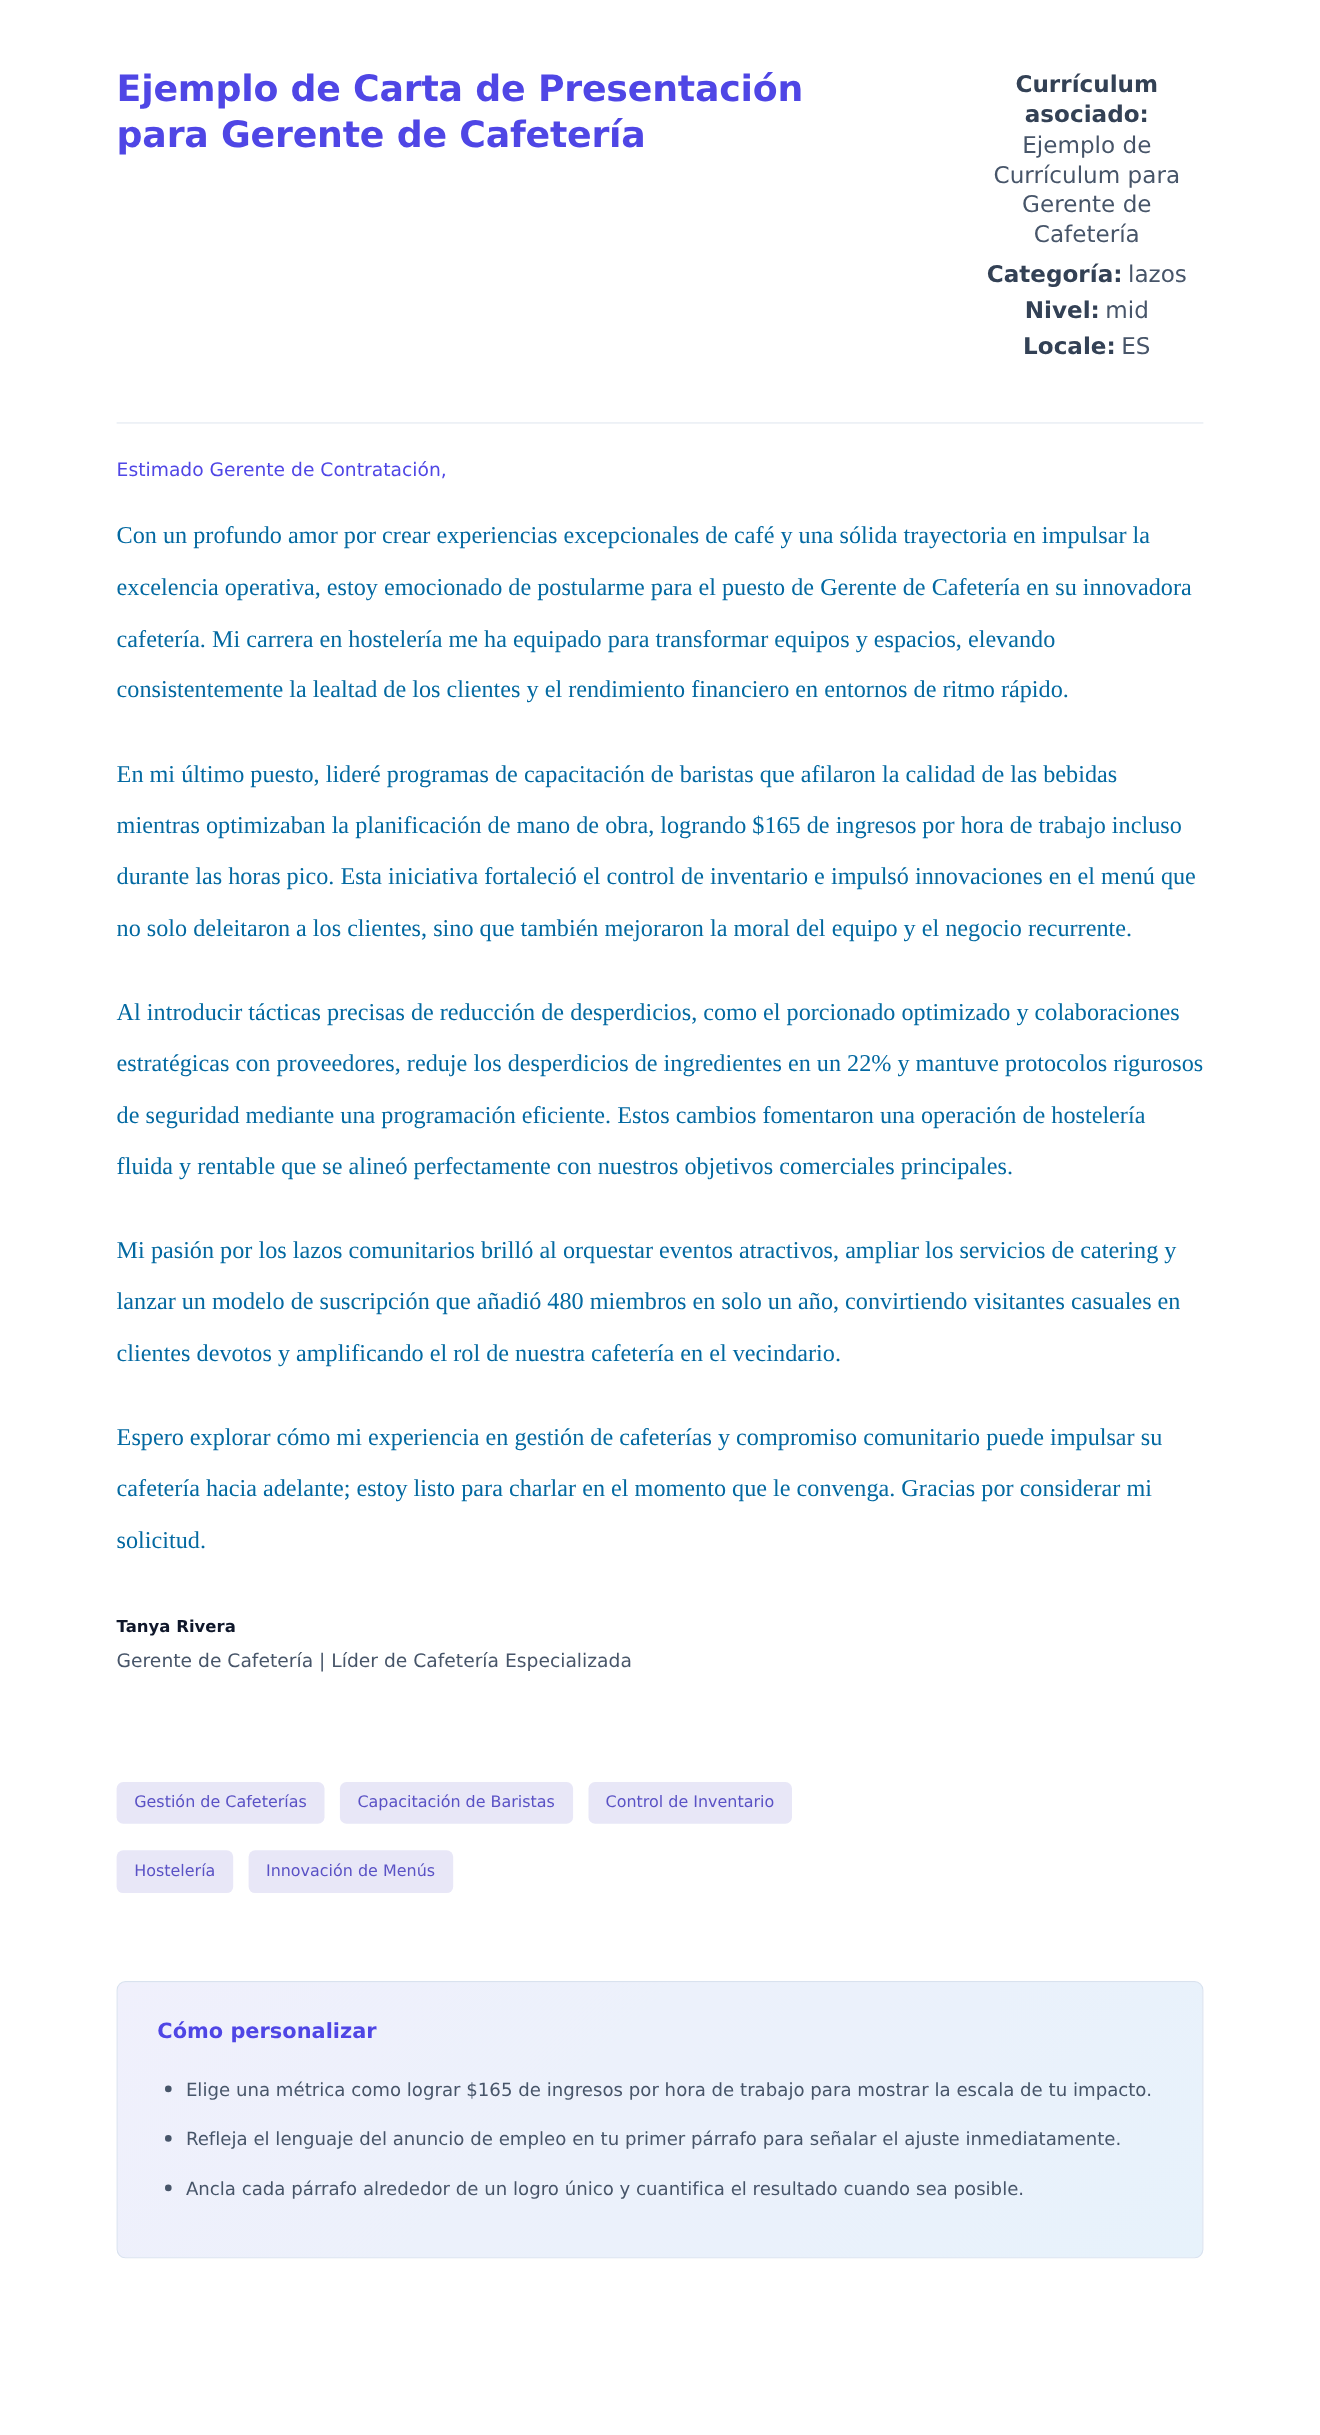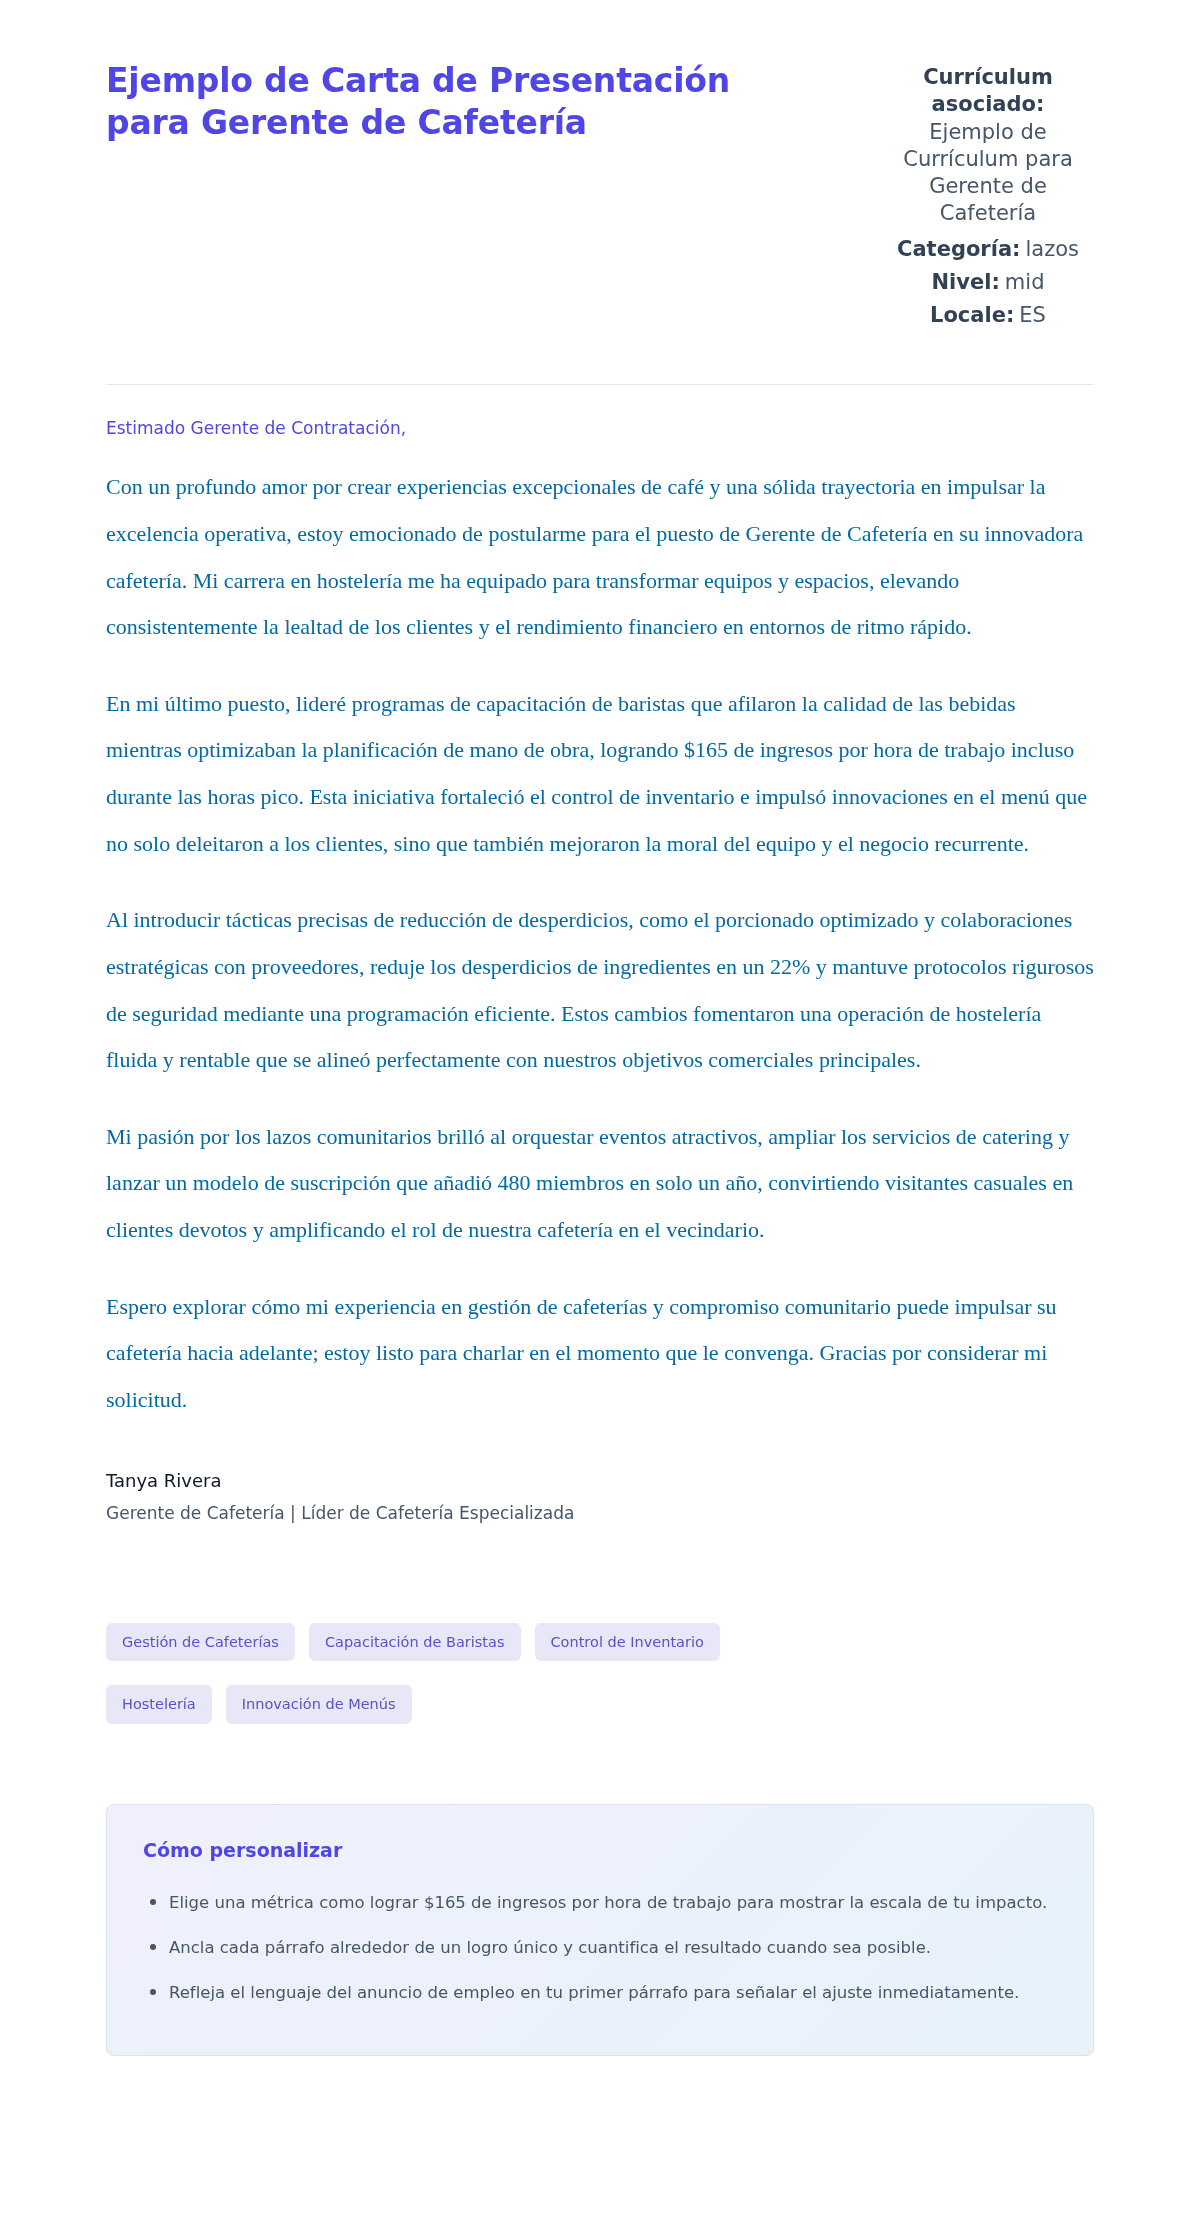--- a/index.html
+++ b/index.html
@@ -66,22 +66,22 @@
   }
   .letter-body p.para {
     font-size: 22px;
     line-height: 2.12;
     color: #0369a1;
     margin-bottom: 30px;
     font-family: Liberation Serif, serif;
   }
   .signature { margin-top: 46px; }
   .sig-name {
-    font-size: 18px;
-    font-weight: normal;
+    font-size: 15px;
+    font-weight: bold;
     color: #0f172a;
   }
   .sig-title {
     margin-top: 12px;
     font-size: 17px;
     color: #475569;
   }
 
   
   .tags {
@@ -201,19 +201,19 @@
 
       <span class="tag">Innovación de Menús</span>
     </section>
 
   <section class="howto">
     <h2>Cómo personalizar</h2>
     <ul>
 
         <li>Elige una métrica como lograr $165 de ingresos por hora de trabajo para mostrar la escala de tu impacto.</li>
 
+        <li>Refleja el lenguaje del anuncio de empleo en tu primer párrafo para señalar el ajuste inmediatamente.</li>
+
         <li>Ancla cada párrafo alrededor de un logro único y cuantifica el resultado cuando sea posible.</li>
-
-        <li>Refleja el lenguaje del anuncio de empleo en tu primer párrafo para señalar el ajuste inmediatamente.</li>
       </ul>
   </section>
 
 </div>
 
 </body></html>

